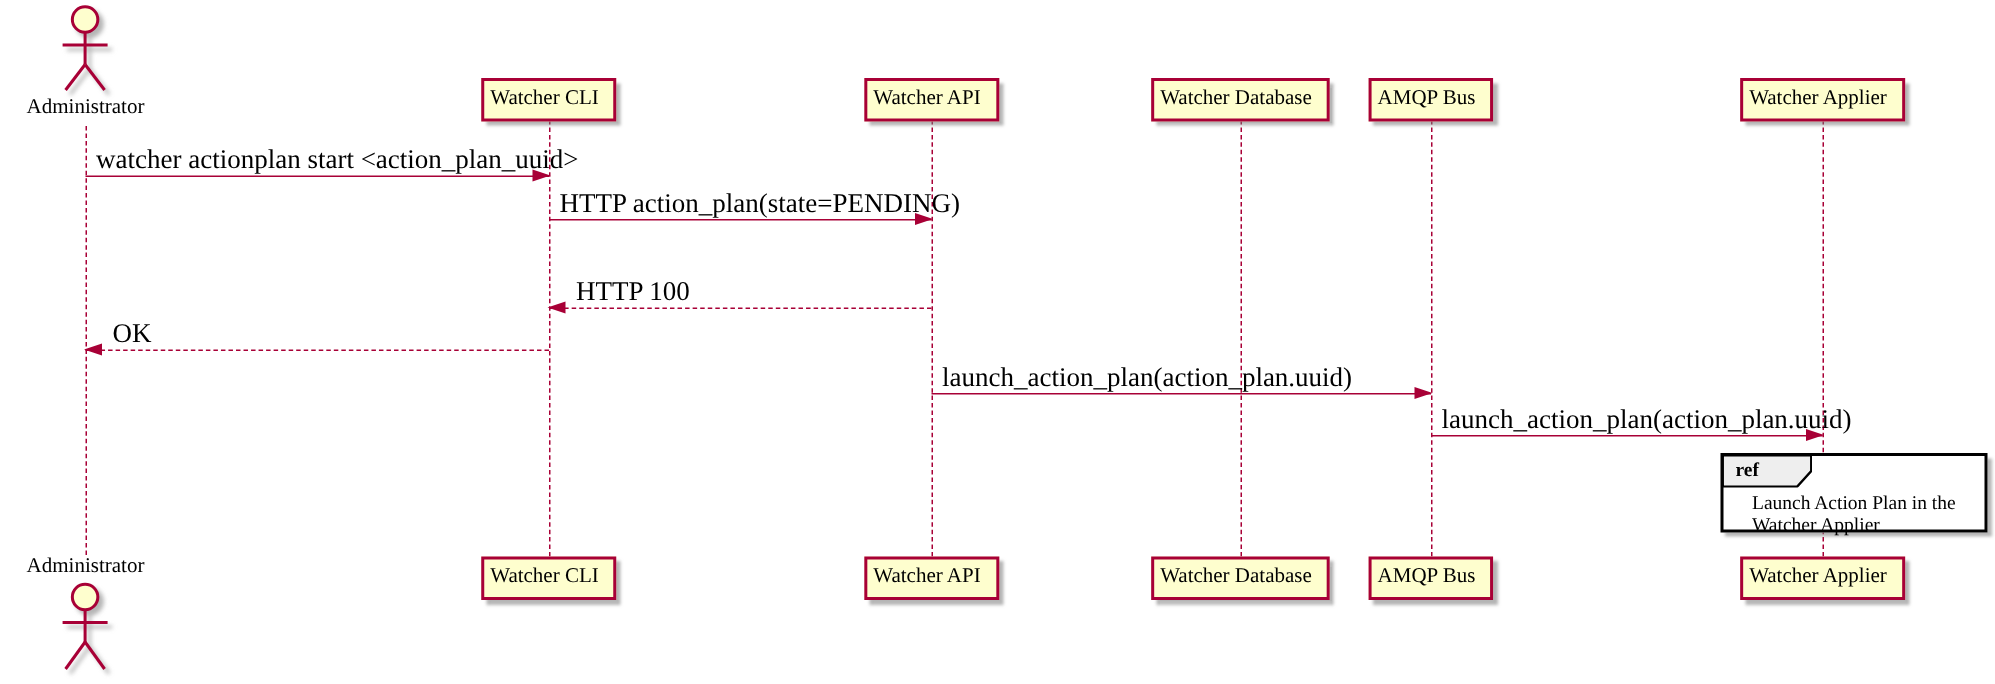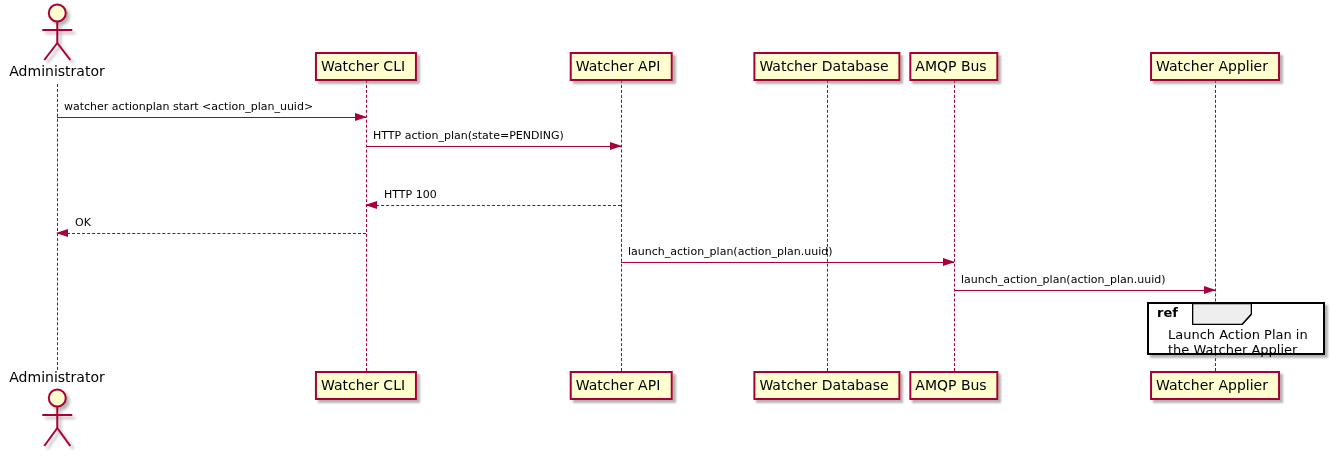--- a/index.html
+++ b/index.html
@@ -7,20 +7,21 @@
     padding: 0;
     background: #ffffff;
     font-family: "DejaVu Sans", "Liberation Sans", sans-serif;
   }
   .canvas {
     position: relative;
     width: 1330px;
     height: 456px;
     background: #ffffff;
     overflow: hidden;
+    font-family: Liberation Serif, serif;
   }
   
   .lifeline {
     position: absolute;
     width: 0;
     border-left: 1px dashed #A80036;
     z-index: 1;
   }
   
   .participant {
@@ -48,21 +49,21 @@
   .actor svg { filter: drop-shadow(3px 3px 1.5px rgba(120,120,120,0.55)); }
   .actor-label {
     font-size: 14px;
     color: #000;
     white-space: nowrap;
     line-height: 17px;
   }
   
   .msg { position: absolute; z-index: 2; }
   .msg-label {
-    font-size: 11px;
+    font-size: 18px;
     color: #000;
     white-space: nowrap;
     line-height: 17px;
     padding: 0 0 2px 7px;
   }
   .msg.return .msg-label { padding-left: 18px; }
   .msg-line {
     position: relative;
     height: 0;
     border-top: 1px solid #A80036;
@@ -86,21 +87,21 @@
   .ref-box {
     position: absolute;
     left: 1147px; top: 302px;
     width: 178px; height: 53px;
     box-sizing: border-box;
     background: #ffffff;
     border: 2px solid #000000;
     box-shadow: 3px 3px 2px rgba(120,120,120,0.55);
     z-index: 4;
   }
-  .ref-header { position: absolute; left: -1px; top: -1px; width: 60px; height: 22px; padding-left: 44px; }
+  .ref-header { position: absolute; left: -1px; top: -1px; width: 60px; height: 22px; }
   .ref-keyword {
     position: absolute; left: 9px; top: 2px;
     font-size: 13px; font-weight: bold; color: #000;
   }
   .ref-text {
     position: absolute; left: 19px; top: 23px;
     width: 165px;
     font-size: 13px; line-height: 15px; color: #000;
   }
 </style>

